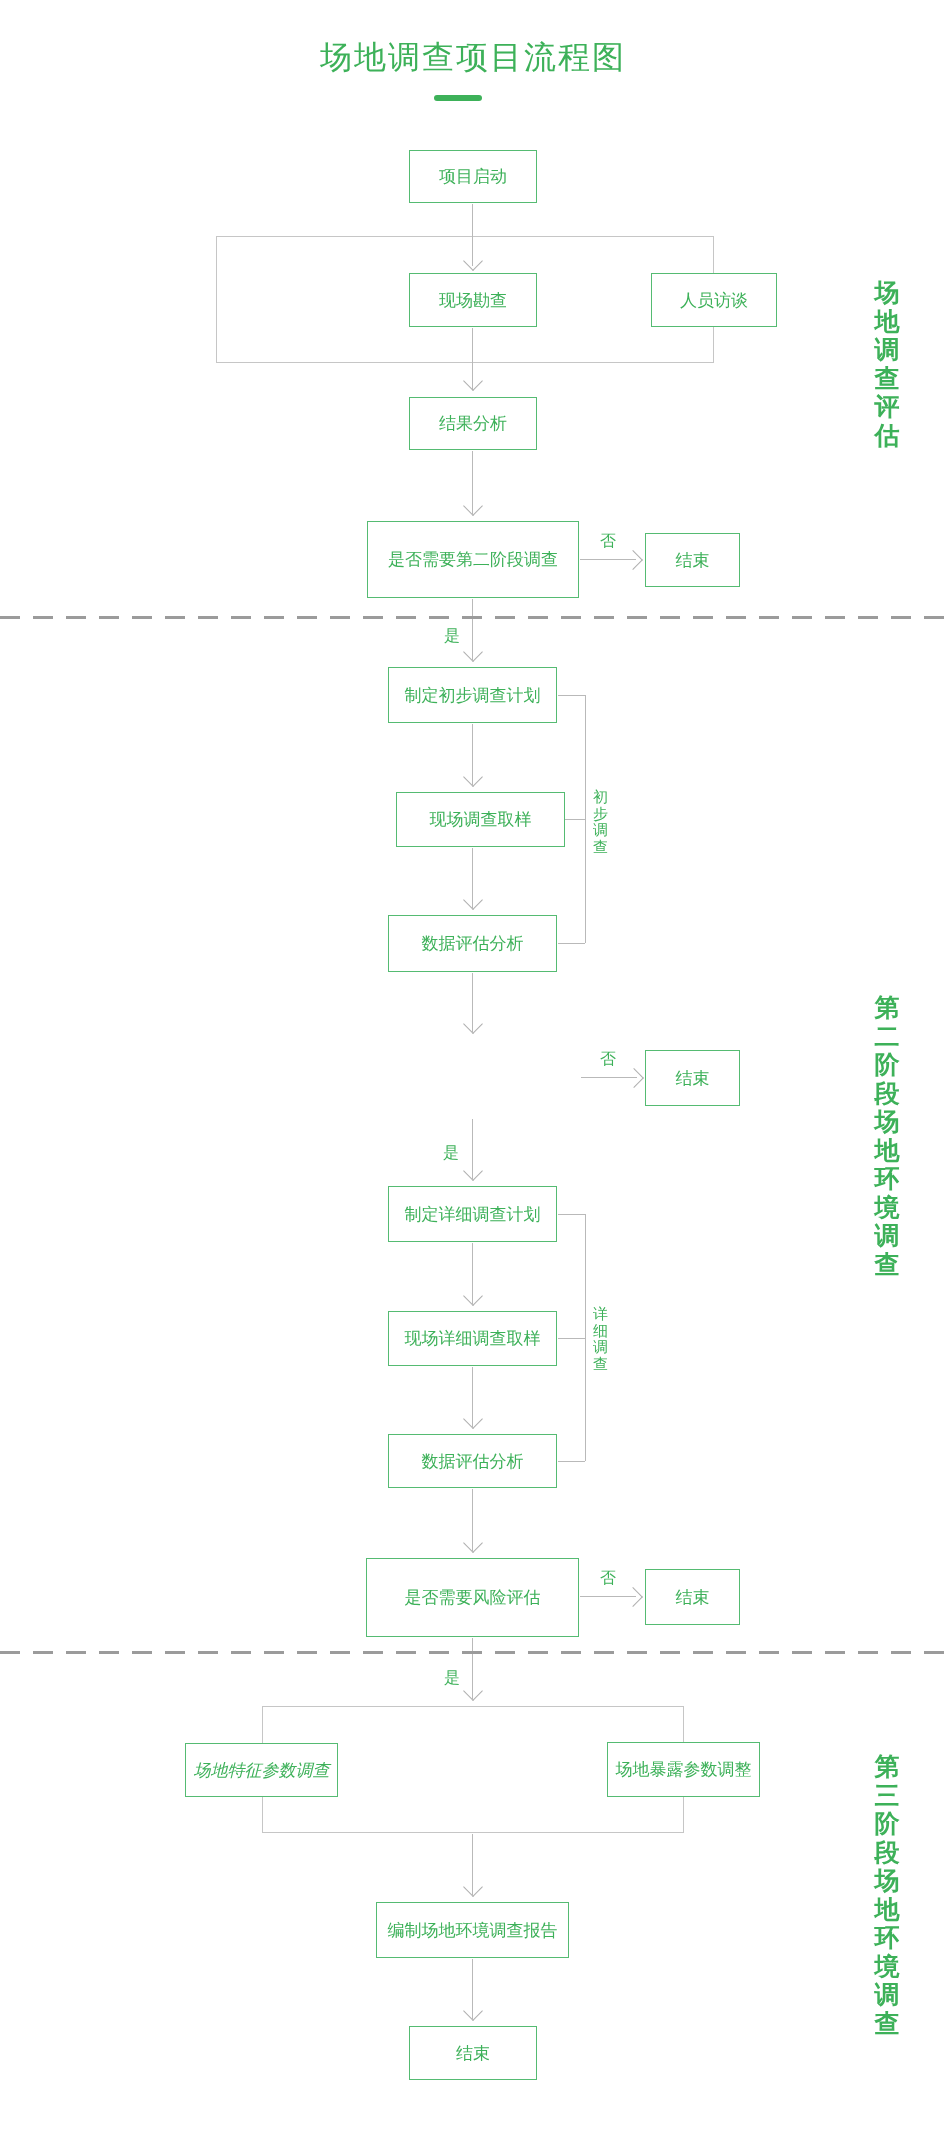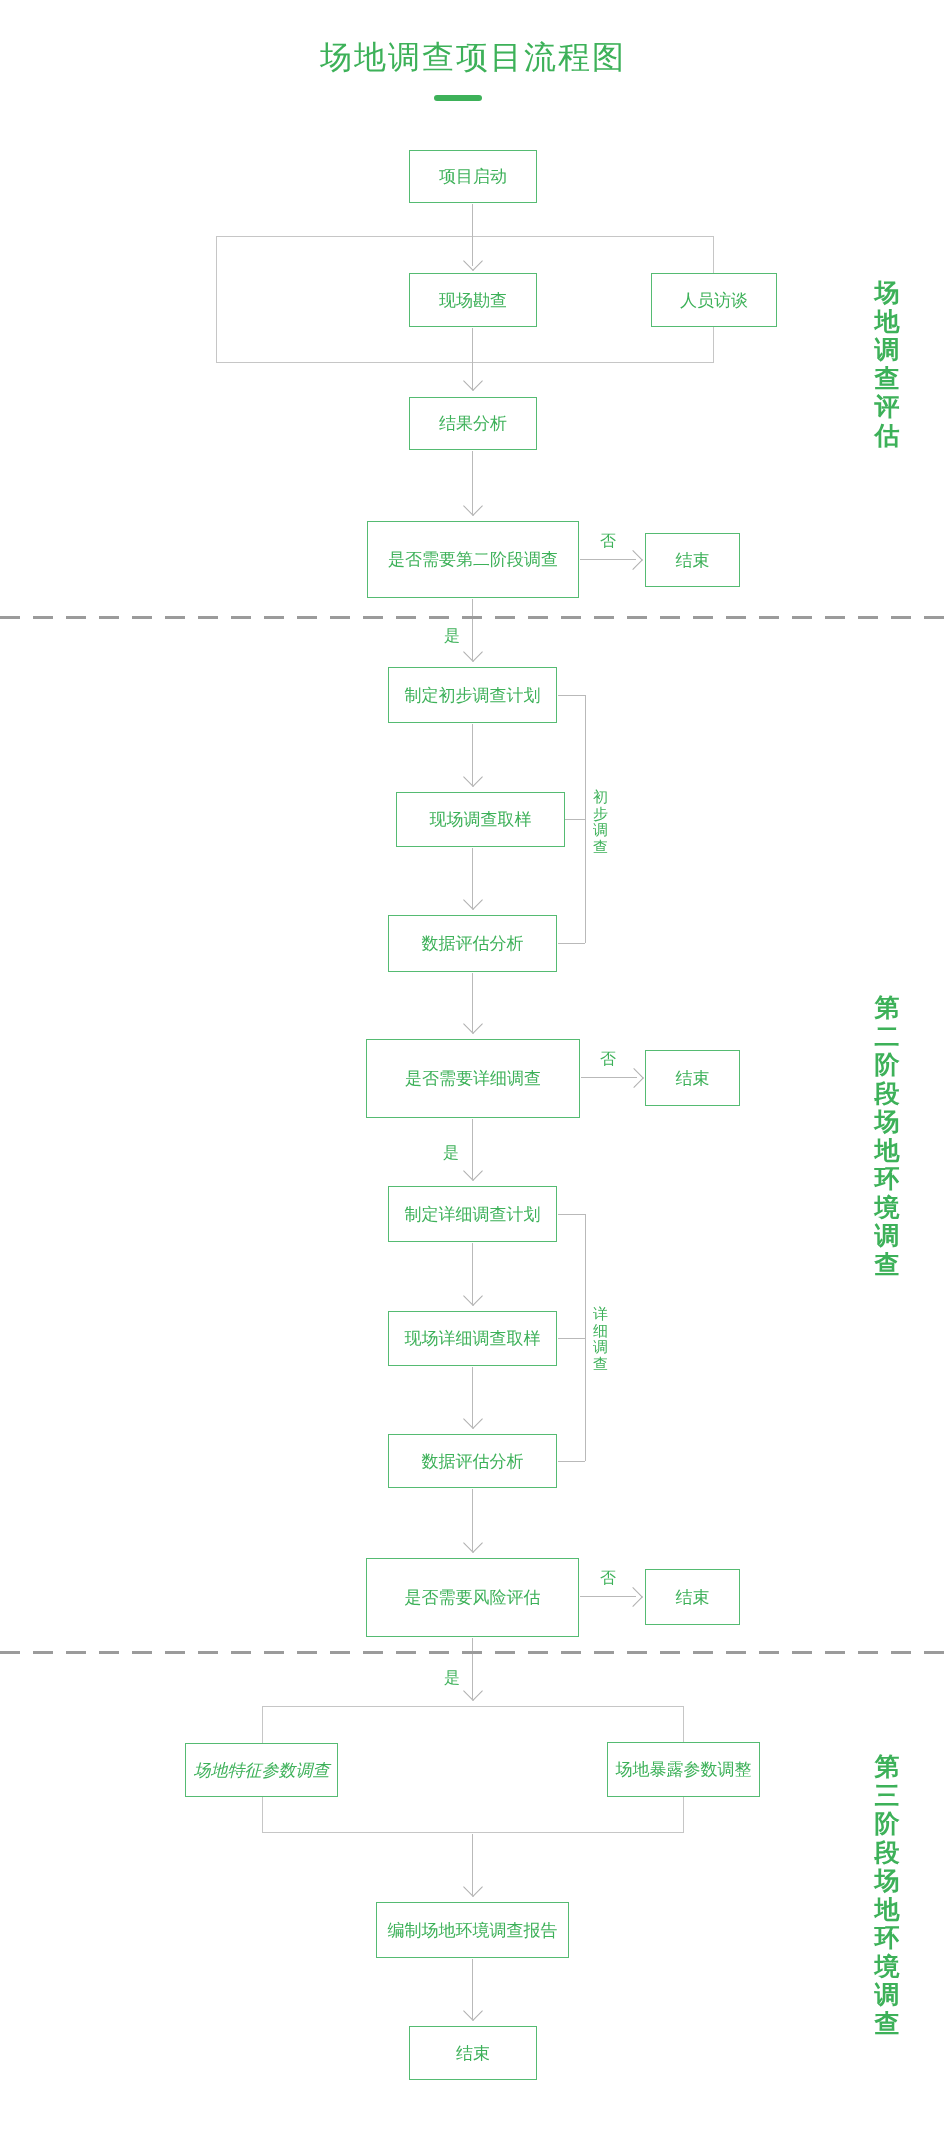--- a/index.html
+++ b/index.html
@@ -133,21 +133,20 @@
 
   <div class="box" style="left:409px;top:397px;width:128px;height:53px;">结果分析</div>
 
   <div class="box" style="left:367px;top:521px;width:212px;height:77px;">是否需要第二阶段调查</div>
   <div class="box" style="left:645px;top:533px;width:95px;height:54px;">结束</div>
 
   <div class="box" style="left:388px;top:667px;width:169px;height:56px;">制定初步调查计划</div>
   <div class="box" style="left:388px;top:792px;width:169px;height:55px;margin-left:8px;">现场调查取样</div>
   <div class="box" style="left:388px;top:915px;width:169px;height:57px;">数据评估分析</div>
 
-  <div class="box" style="left:366px;top:1039px;width:214px;height:79px;">是否需要详细调查</div>
   <div class="box" style="left:645px;top:1050px;width:95px;height:56px;">结束</div>
 
   <div class="box" style="left:388px;top:1186px;width:169px;height:56px;">制定详细调查计划</div>
   <div class="box" style="left:388px;top:1311px;width:169px;height:55px;">现场详细调查取样</div>
   <div class="box" style="left:388px;top:1434px;width:169px;height:54px;">数据评估分析</div>
 
   <div class="box" style="left:366px;top:1558px;width:213px;height:79px;">是否需要风险评估</div>
   <div class="box" style="left:645px;top:1569px;width:95px;height:56px;">结束</div>
 
   <div class="box" style="left:185px;top:1743px;width:153px;height:54px;font-style:italic;">场地特征参数调查</div>

